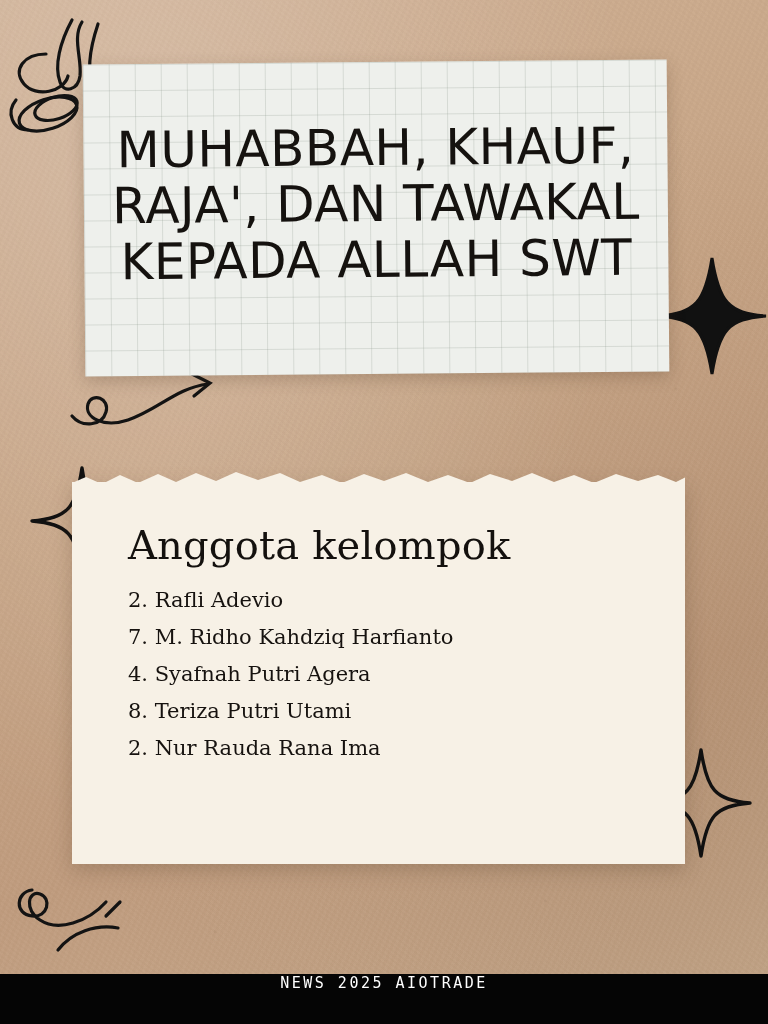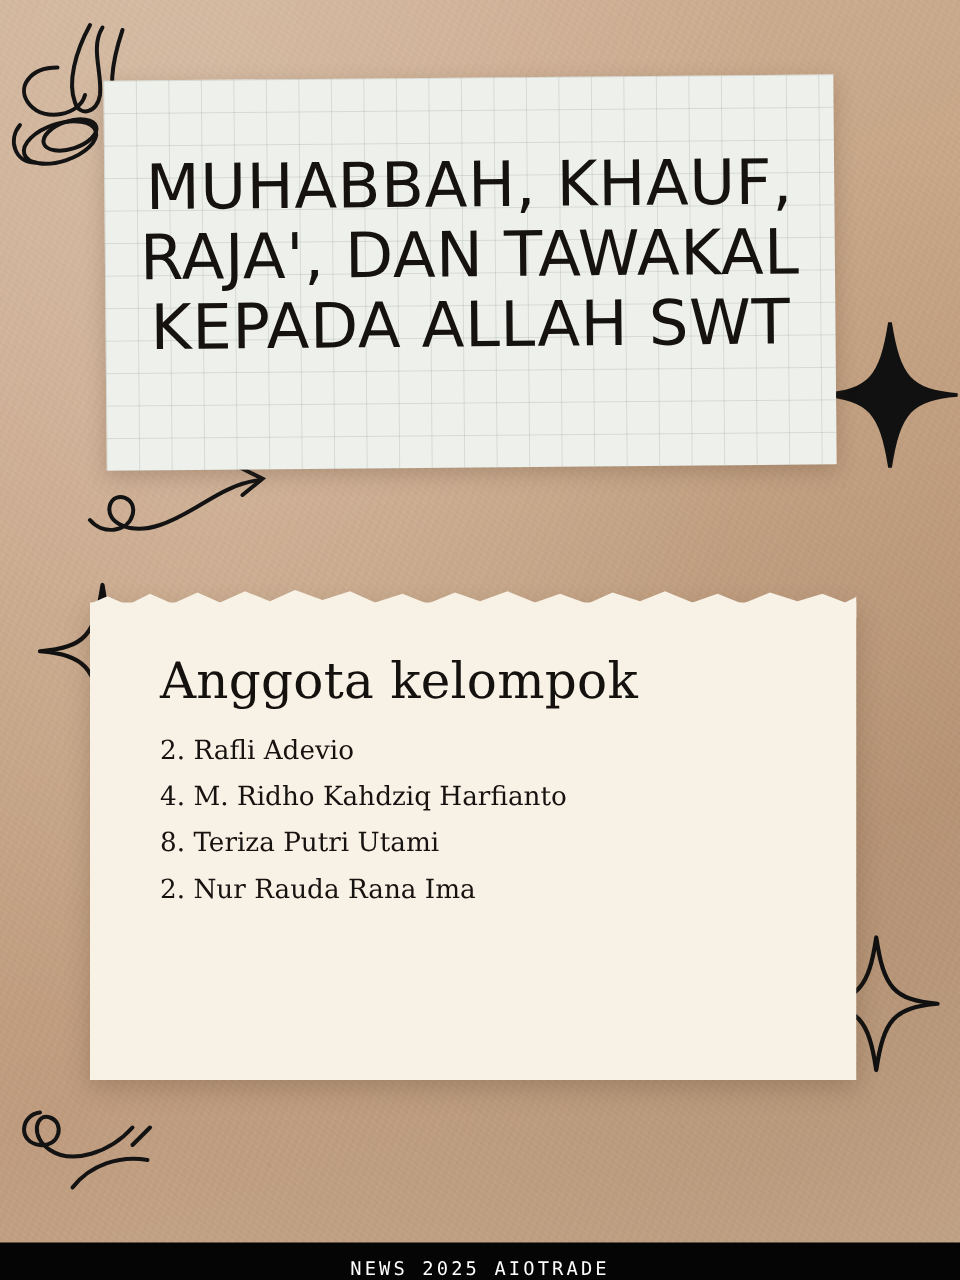--- a/index.html
+++ b/index.html
@@ -129,24 +129,24 @@
 
   
   .clip { position: absolute; }
 
   
   .bottom-bar {
     position: absolute;
     left: 0;
     bottom: 0;
     width: 100%;
-    height: 30px;
+    height: 50px;
     background: #050505;
     display: flex;
-    align-items: flex-end;
+    align-items: flex-start;
     justify-content: center;
   }
   .bottom-bar-text {
     color: #ffffff;
     font-family: "DejaVu Sans Mono", monospace;
     font-size: 15px;
     letter-spacing: 2.5px;
   }
 </style>
 </head>
@@ -230,21 +230,22 @@
 <div class="members-card">
   <div class="torn-top">
     <svg width="614" height="26" viewBox="0 0 614 26" preserveAspectRatio="none">
       <path d="M0 26 L0 14 L14 8 L30 15 L48 6 L66 14 L86 5 L104 13 L124 4 L144 12 L164 3 L186 11 L208 4 L228 13 L250 6 L270 14 L292 5 L312 12 L334 4 L356 13 L376 6 L398 14 L418 5 L440 12 L460 4 L482 13 L502 6 L522 14 L544 5 L566 12 L586 6 L604 13 L614 8 L614 26 Z" fill="#f7f1e6"></path>
     </svg>
   </div>
   <div class="members-inner">
     <h2 class="members-title">Anggota kelompok</h2>
     <ul class="members-list">
       <li>2. Rafli Adevio</li>
-      <li>4. M. Ridho Kahdziq Harfianto</li>
+      <li>7. M. Ridho Kahdziq Harfianto</li>
+      <li>4. Syafnah Putri Agera</li>
       <li>8. Teriza Putri Utami</li>
       <li>2. Nur Rauda Rana Ima</li>
     </ul>
   </div>
 </div>
 
 <div class="bottom-bar">
   <span class="bottom-bar-text">NEWS 2025 AIOTRADE</span>
 </div>
 

